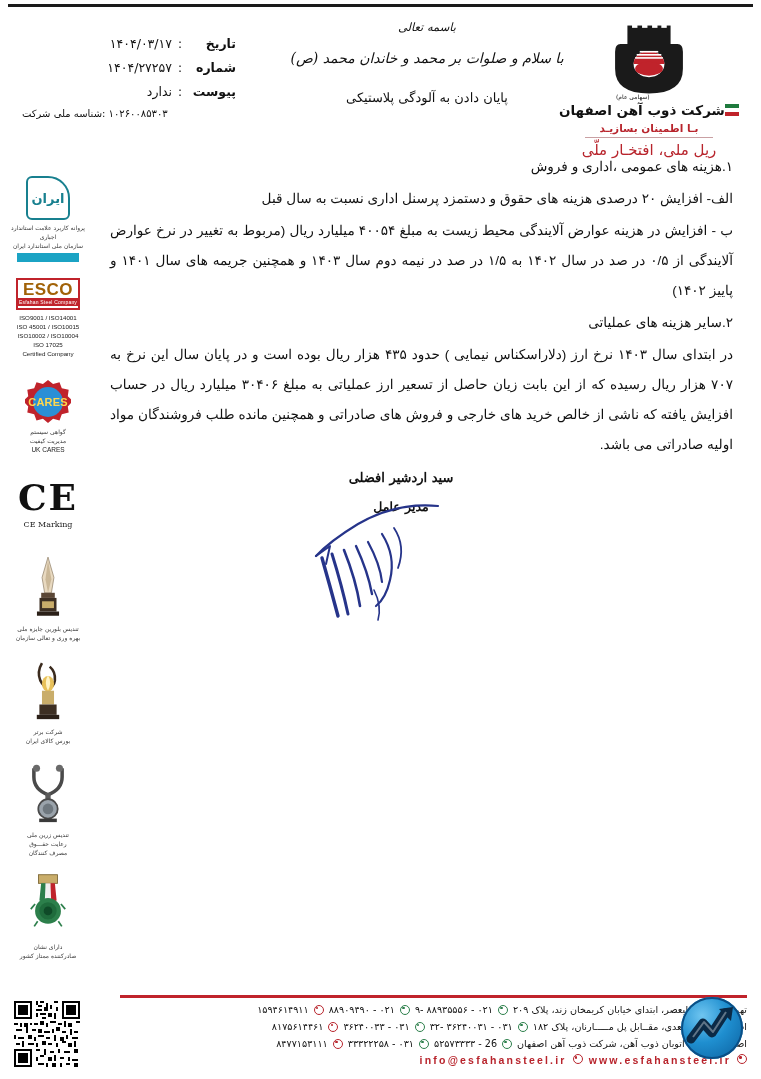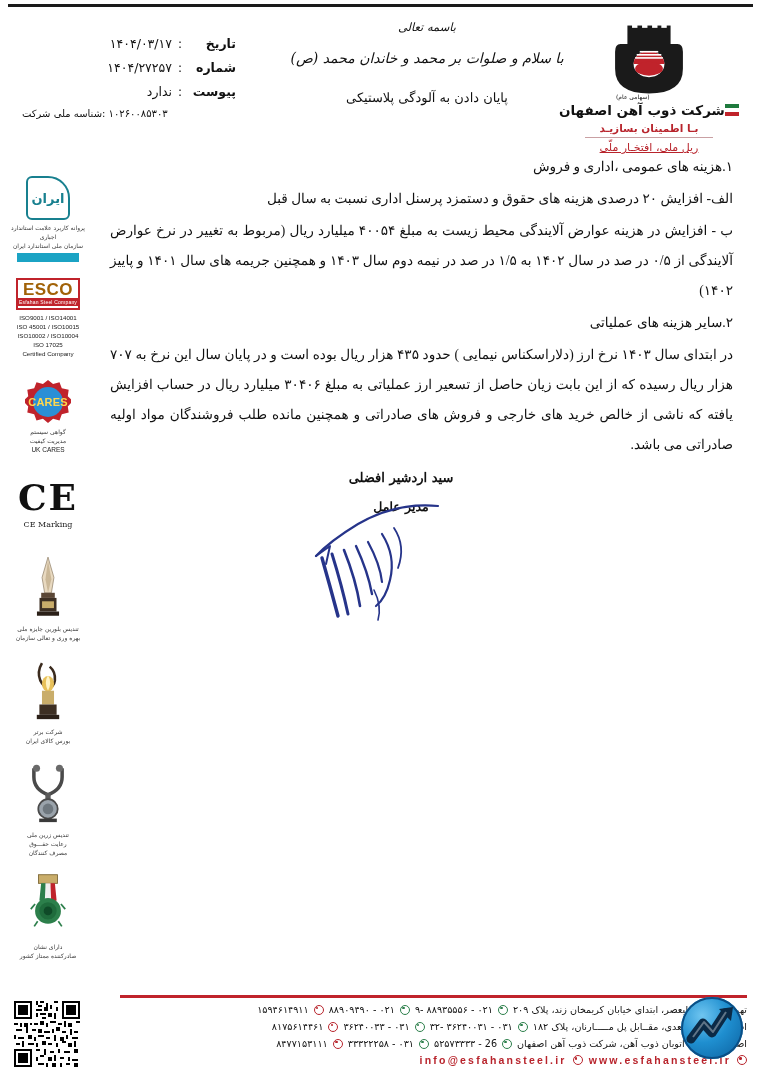--- a/index.html
+++ b/index.html
@@ -149,35 +149,34 @@
     letter-spacing: 1.6px;
     margin-top: 4px;
   }
   .slogan-rule {
     width: 128px;
     height: 1px;
     background: #c9a0a3;
     margin: 3px auto;
   }
   .slogan2 {
-    font-size: 11px;
+    font-size: 15px;
     color: #b8242c;
     letter-spacing: 1.2px;
-    text-decoration: underline;
   }
 
   
   .body-text {
     position: absolute;
     top: 152px;
     right: 28px;
     left: 110px;
     direction: rtl;
     text-align: justify;
-    font-family: Liberation Serif, serif;
+    font-family: Liberation Sans, sans-serif;
     font-size: 13.6px;
     line-height: 30px;
   }
   .body-text p { margin: 0 0 2px 0; }
   .p-center-last { text-align: justify; }
 
   
   .sign-block {
     position: absolute;
     top: 470px;
@@ -358,21 +357,21 @@
     content: "";
     position: absolute;
     left: 1.4px; top: 1.4px;
     width: 2.4px; height: 2.4px;
     border-radius: 50%;
     background: #b8242c;
   }
   .mk-g { border-color: #2c7f4b; }
   .mk-g::after { background: #2c7f4b; }
   .f-web {
-    display: flex; flex-direction: row; gap: 6px; align-items: center;
+    display: flex; flex-direction: row; gap: 6px; 
     margin-top: 2px;
     direction: ltr;
     justify-content: flex-end;
   }
   .f-web span {
     font-family: "Liberation Sans", sans-serif;
     font-size: 10.5px;
     font-weight: bold;
     color: #b8242c;
     letter-spacing: 2.2px;

